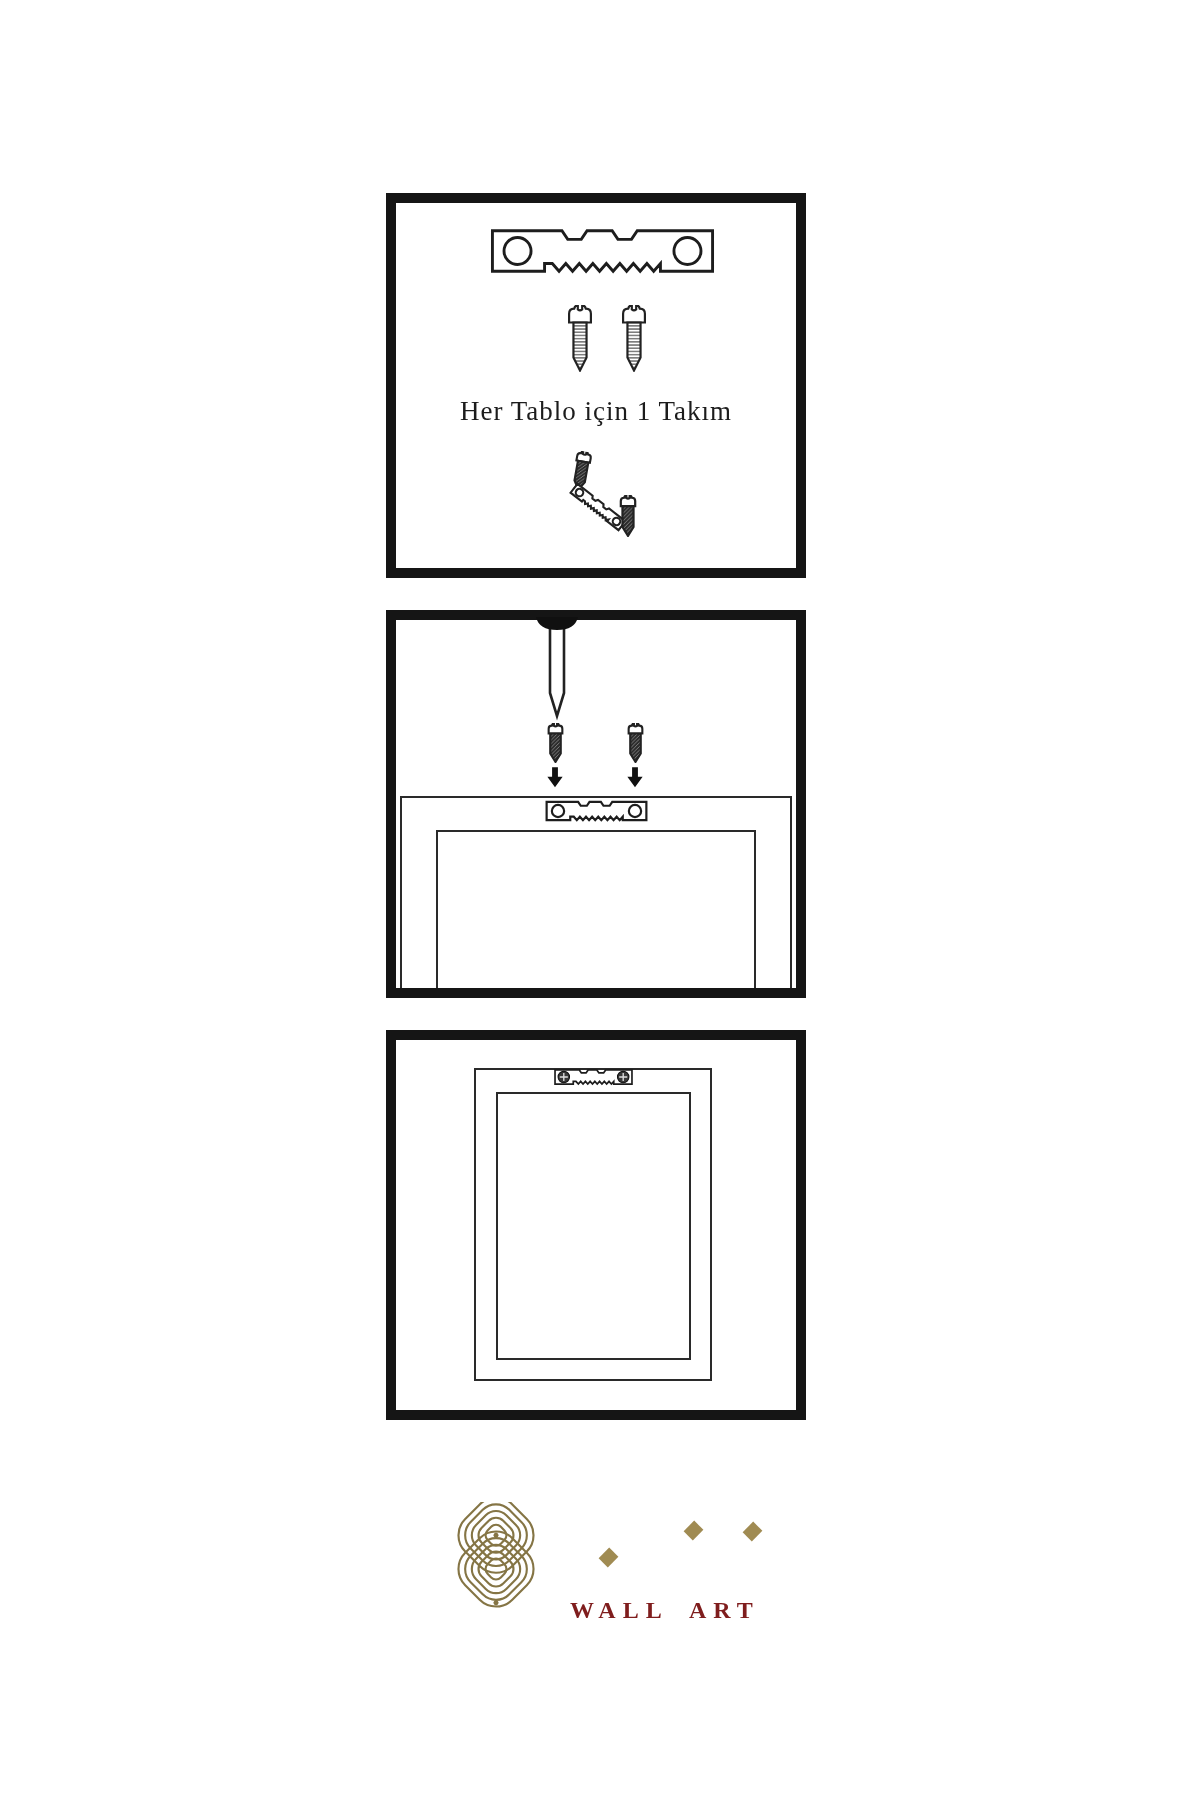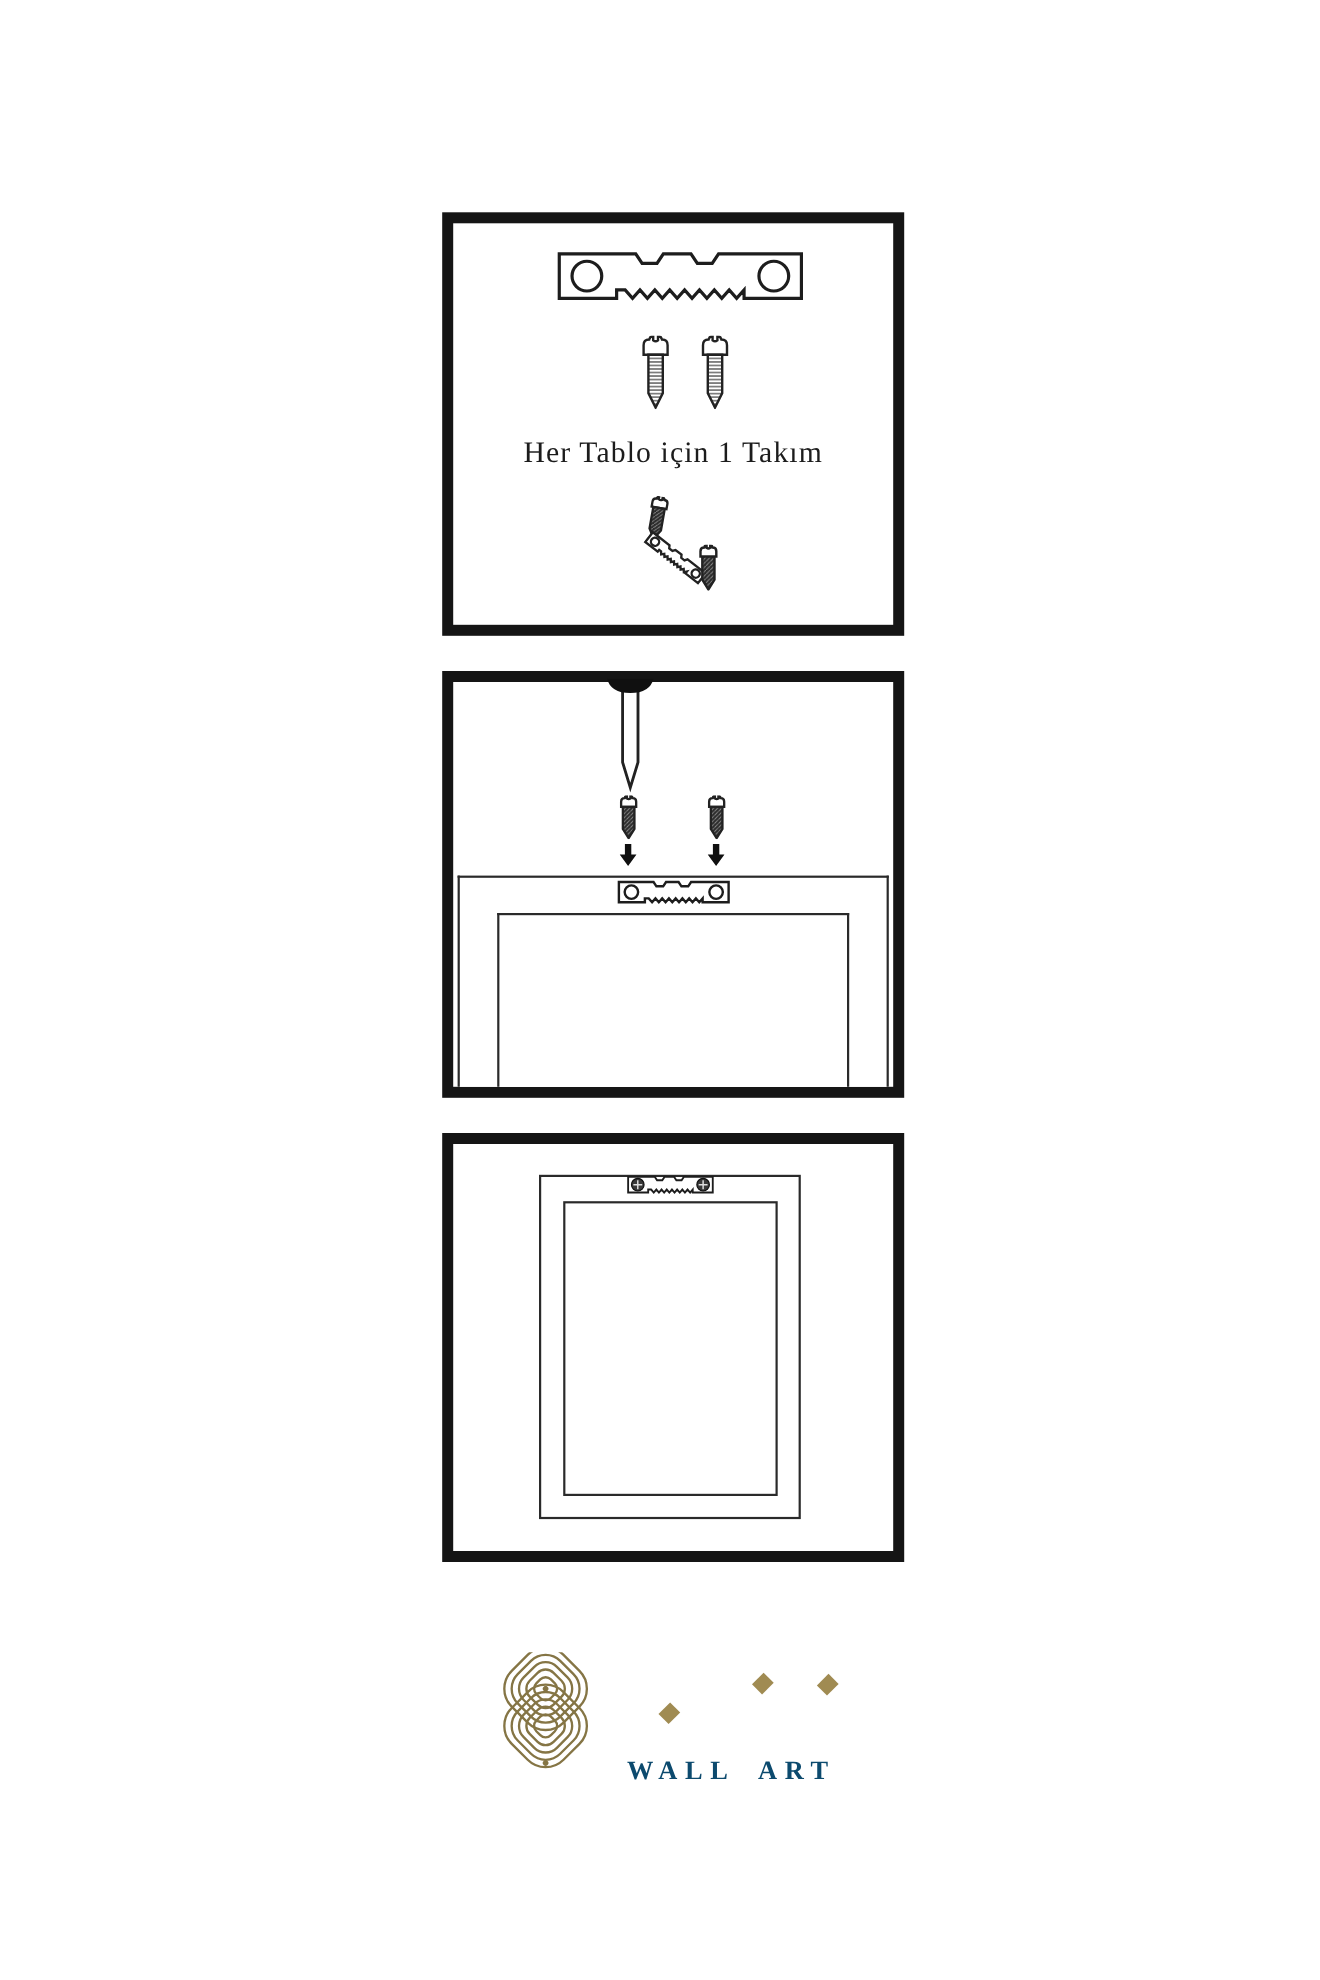--- a/index.html
+++ b/index.html
@@ -1,34 +1,34 @@
 <!DOCTYPE html>
 <html><head>
 <meta charset="utf-8">
 <style>
   html,body{margin:0;padding:0;background:#ffffff;}
   .canvas{position:relative;width:1200px;height:1800px;background:#ffffff;overflow:hidden;
           font-family:"Liberation Serif", serif;}
-  .panel{position:absolute;left:402px;width:420px;border:10px solid #151515;background:#ffffff;
+  .panel{position:absolute;left:386px;width:420px;border:10px solid #151515;background:#ffffff;
          box-sizing:border-box;}
   #panel-kit{top:193px;height:385px;}
   #panel-install{top:610px;height:388px;}
   #panel-mounted{top:1030px;height:390px;}
   .abs{position:absolute;}
   .caption{position:absolute;left:0;top:193px;width:100%;text-align:center;
            font-size:27px;letter-spacing:1px;color:#1c1c1c;font-weight:400;}
   
   .rect{position:absolute;border:2px solid #2a2a2a;background:#ffffff;box-sizing:border-box;}
   .rect.clipped{border-bottom:none;}
   
   .brand-name{position:absolute;left:562px;top:1508px;width:240px;height:88px;
               font-size:100px;line-height:88px;letter-spacing:2px;color:#1b4a3c;
               font-family:"Liberation Serif", serif;font-weight:400;}
   .brand-sub{position:absolute;left:570px;top:1597px;width:260px;
-             font-size:24px;letter-spacing:7px;word-spacing:10px;color:#0c4a6e;
+             font-size:24px;letter-spacing:7px;word-spacing:10px;color:#7f1d1d;
              font-family:"Liberation Serif", serif;font-weight:700;}
   .diamond{position:absolute;width:13px;height:13px;background:#a08b52;
            transform:rotate(45deg) scale(1,1.15);box-shadow:0 0 0 3px #ffffff;}
   .d1{left:602px;top:1551px;}
   .d2{left:687px;top:1524px;}
   .d3{left:746px;top:1525px;}
   svg{display:block;}
 </style>
 </head>
 <body>

